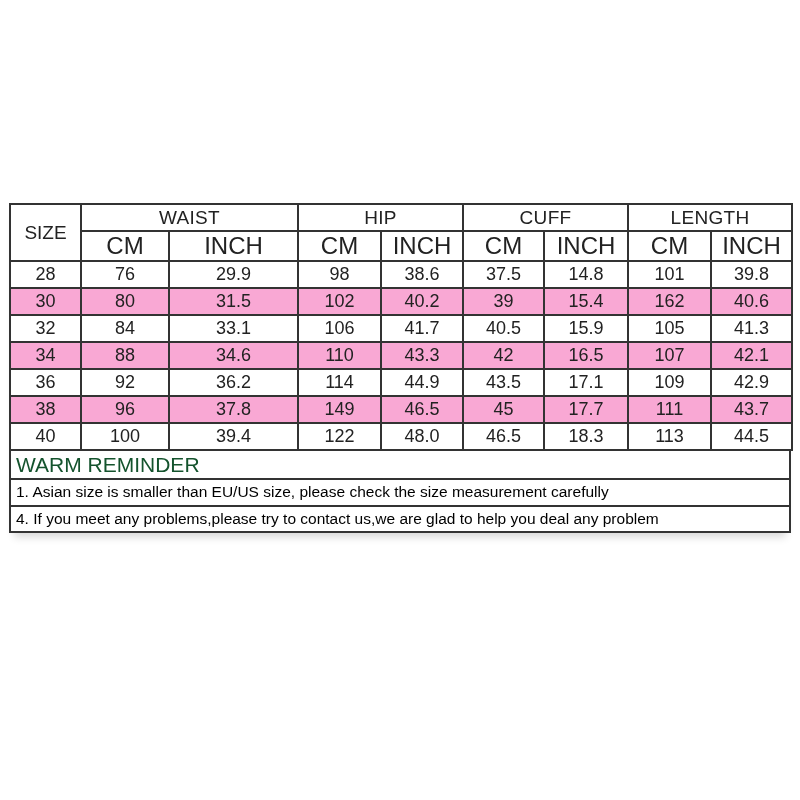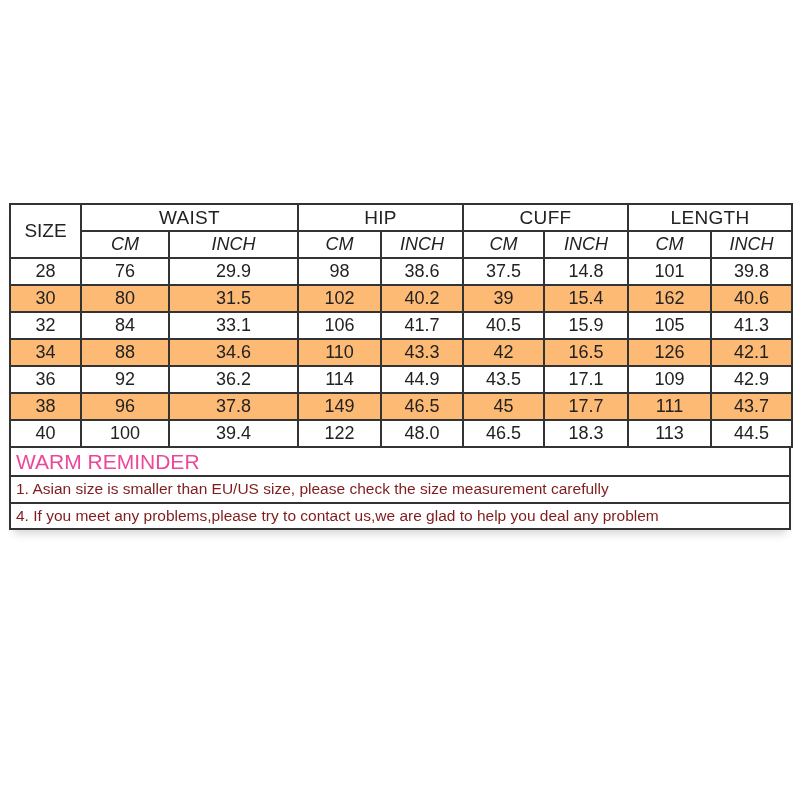--- a/index.html
+++ b/index.html
@@ -28,41 +28,41 @@
     border: 2px solid #333333;
     text-align: center;
     vertical-align: middle;
     font-weight: 400;
     height: 27px;
     padding: 0;
     background: #ffffff;
   }
   th.group-th { font-size: 19px; letter-spacing: 0.3px; }
   th.corner-th { font-size: 19px; }
-  th.unit-th { font-size: 18px; background: #f1f1f1; font-style: italic; }
+  th.unit-th { font-size: 24px; background: #f1f1f1; }
   table.size-table td { font-size: 18px; }
-  table.size-table tr.stripe td { background: #fdba74; }
+  table.size-table tr.stripe td { background: #f9a8d4; }
 
   .rem-title {
     margin-top: -2px;
     border: 2px solid #333333;
     background: #ffffff;
-    color: #ec4899;
+    color: #14532d;
     font-size: 21px;
     line-height: 23px;
     padding: 2px 21px 2px 5px;
   }
   .rem-note {
     margin-top: -2px;
     border: 2px solid #333333;
     background: #ffffff;
     font-size: 15.5px;
     line-height: 19.5px;
     padding: 2px 6px 3px 5px;
-    color: #7f1d1d;
+    color: #000000;
   }
 </style>
 </head>
 <body>
 
 <div class="sheet">
   <table class="size-table">
     <colgroup>
       <col style="width:71px">
       <col style="width:88px">
@@ -128,21 +128,21 @@
           <td>41.3</td>
         </tr>
         <tr class="stripe">
           <td>34</td>
           <td>88</td>
           <td>34.6</td>
           <td>110</td>
           <td>43.3</td>
           <td>42</td>
           <td>16.5</td>
-          <td>126</td>
+          <td>107</td>
           <td>42.1</td>
         </tr>
         <tr>
           <td>36</td>
           <td>92</td>
           <td>36.2</td>
           <td>114</td>
           <td>44.9</td>
           <td>43.5</td>
           <td>17.1</td>

